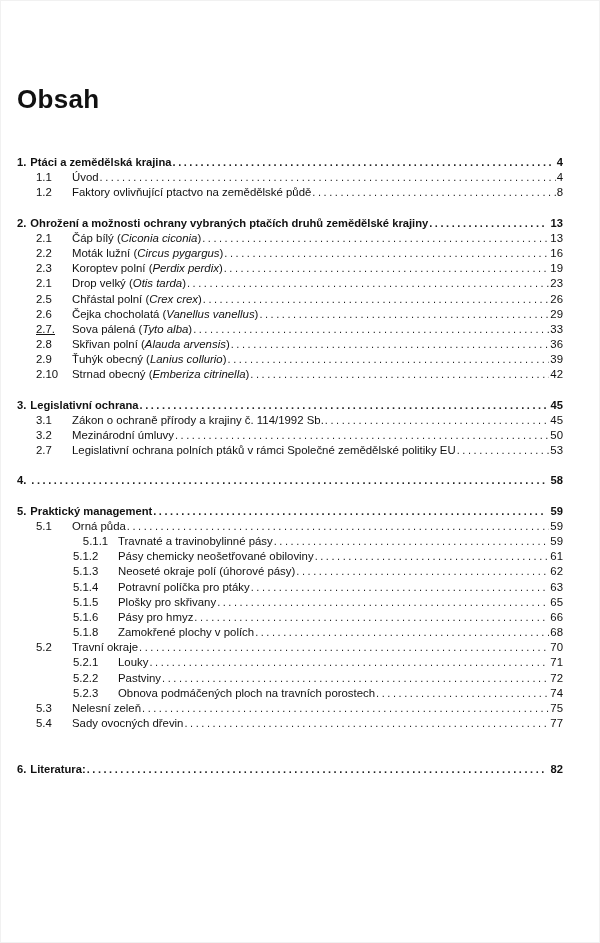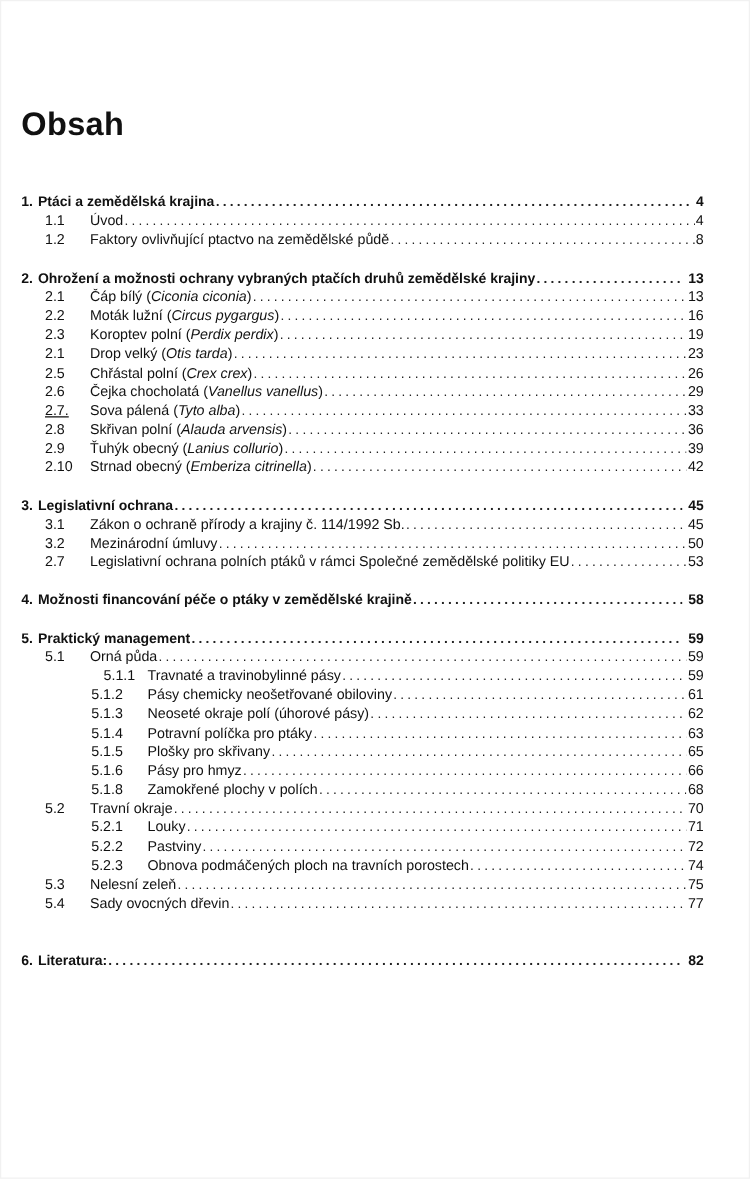--- a/index.html
+++ b/index.html
@@ -149,21 +149,20 @@
       <span class="page">50</span>
     </div>
     <div class="entry level-2">
       <span class="num" style="padding-right: 0px;">2.7</span>
       <span class="label"><span>Legislativní ochrana polních ptáků v rámci Společné zemědělské politiky EU</span></span>
       <span class="dots"></span>
       <span class="page">53</span>
     </div>
     <div class="entry level-1 spaced">
       <span class="num" style="padding-right: 4px;">4.</span>
-      <span class="label"><span>Možnosti financování péče o ptáky v zemědělské krajině</span></span>
       <span class="dots"></span>
       <span class="page">58</span>
     </div>
     <div class="entry level-1 spaced">
       <span class="num" style="padding-right: 4px;">5.</span>
       <span class="label"><span>Praktický management</span></span>
       <span class="dots"></span>
       <span class="page">59</span>
     </div>
     <div class="entry level-2">

